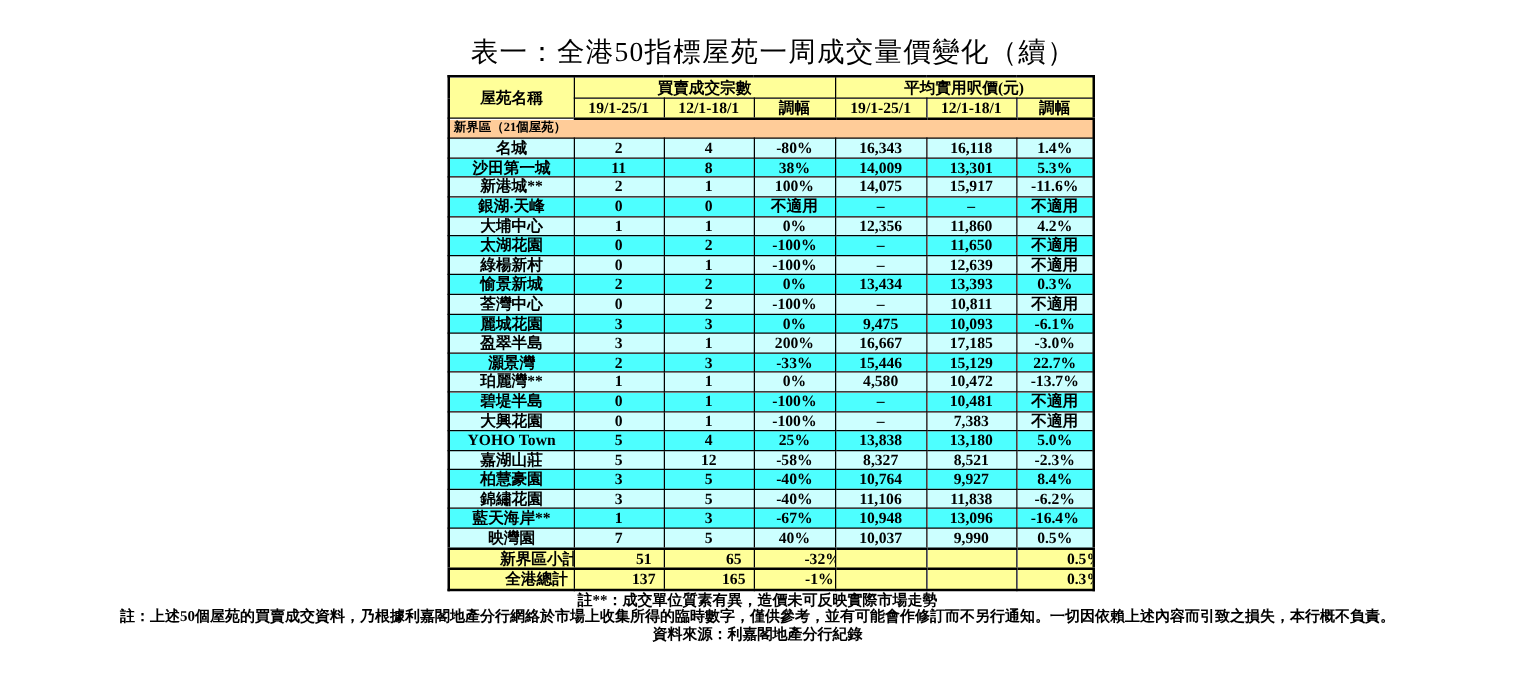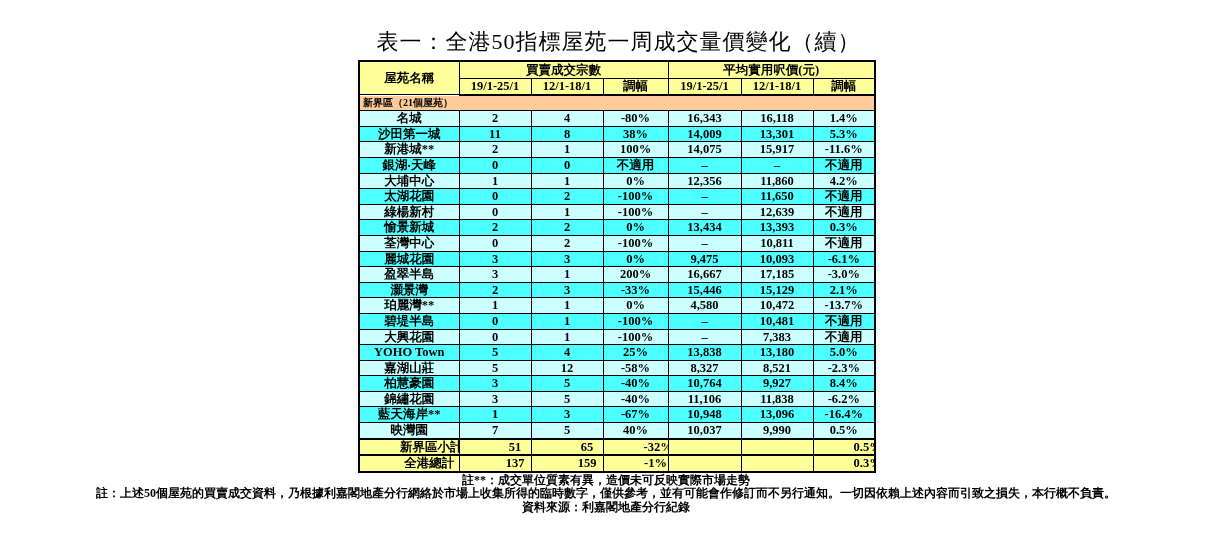--- a/index.html
+++ b/index.html
@@ -208,21 +208,21 @@
           <td>17,185</td>
           <td>-3.0%</td>
         </tr>
         <tr class="row-bright">
           <td class="name">灝景灣</td>
           <td>2</td>
           <td>3</td>
           <td>-33%</td>
           <td>15,446</td>
           <td>15,129</td>
-          <td>2.1%</td>
+          <td>22.7%</td>
         </tr>
         <tr class="row-light">
           <td class="name">珀麗灣**</td>
           <td>1</td>
           <td>1</td>
           <td>0%</td>
           <td>4,580</td>
           <td>10,472</td>
           <td>-13.7%</td>
         </tr>
@@ -303,21 +303,21 @@
           <td>51</td>
           <td>65</td>
           <td>-32%</td>
           <td></td>
           <td></td>
           <td>0.5%</td>
         </tr>
         <tr class="row-summary">
           <td class="name">全港總計</td>
           <td>137</td>
-          <td>159</td>
+          <td>165</td>
           <td>-1%</td>
           <td></td>
           <td></td>
           <td>0.3%</td>
         </tr>
       </tbody>
   </table>
 
   <div class="notes">
     <div>註**：成交單位質素有異，造價未可反映實際市場走勢</div>

